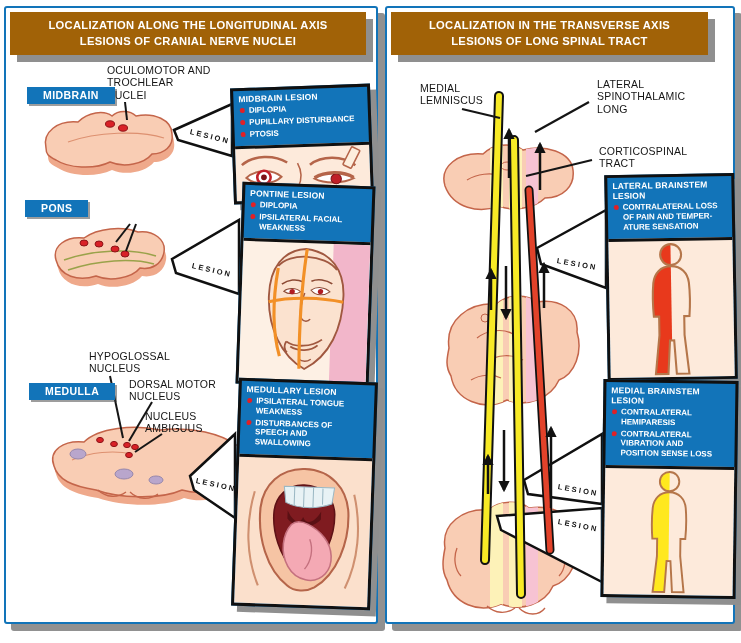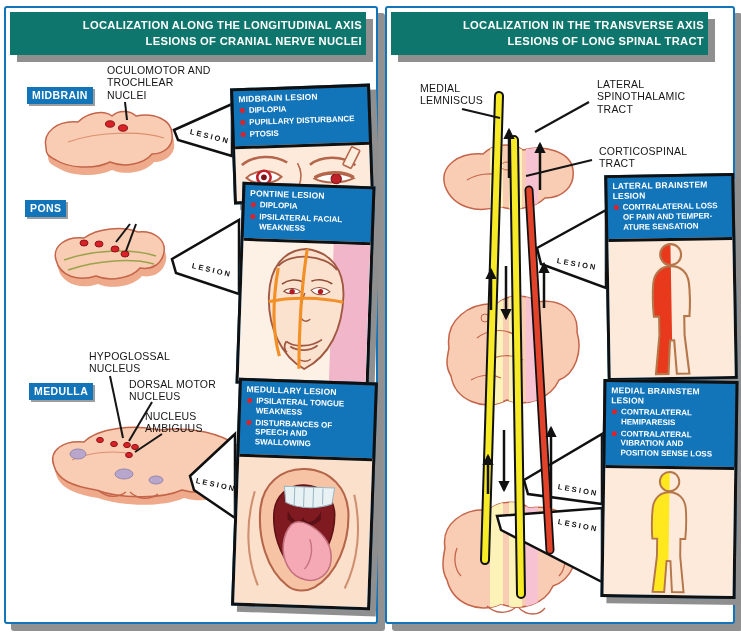--- a/index.html
+++ b/index.html
@@ -4,34 +4,34 @@
 <style>
   * { margin:0; padding:0; box-sizing:border-box; }
   html,body { width:741px; height:643px; background:#fff; font-family:"Liberation Sans",sans-serif; }
   body { position:relative; overflow:hidden; }
 
   .panel { position:absolute; background:#fff; border:2px solid #1274b9; border-radius:3px;
            box-shadow:7px 7px 0 #919191; }
   #left-panel  { left:4px;  top:6px; width:374px; height:618px; }
   #right-panel { left:385px; top:6px; width:350px; height:618px; }
 
-  .panel-header { position:absolute; top:4px; left:4px; background:#0f766e; color:#fff;
+  .panel-header { position:absolute; top:4px; left:4px; background:#a16207; color:#fff;
                   font-weight:bold; font-size:11.2px; line-height:1.45; letter-spacing:.3px;
-                  text-align:right; padding:5px 4px 6px; white-space:pre-line;
+                  text-align:center; padding:5px 4px 6px; white-space:pre-line;
                   box-shadow:7px 7px 0 #8f8f8f; }
   #left-panel  .panel-header { width:356px; }
   #right-panel .panel-header { width:317px; }
 
   .svg-layer { position:absolute; left:0; top:0; }
 
   .black-label { position:absolute; font-weight:normal; font-size:10.5px; line-height:1.18;
                  color:#151515; white-space:pre-line; letter-spacing:.2px; }
 
   .level-chip { position:absolute; background:#1274b9; color:#fff; font-weight:bold;
-                font-size:10.5px; letter-spacing:.4px; padding:2px 5px 3px;
+                font-size:10.5px; letter-spacing:.4px; padding:2px 16px 3px;
                 box-shadow:2px 2px 0 rgba(60,60,60,.5); }
 
   .lesion-box { position:absolute; border:3px solid #101010; background:#1274b9;
                 box-shadow:6px 6px 0 #8f8f8f; }
   .lesion-box-header { padding:3px 5px 5px; }
   .lesion-box-title  { color:#fff; font-weight:bold; font-size:8.5px; letter-spacing:.2px; margin-bottom:2px; }
   .bullet-row  { display:flex; color:#fff; font-weight:bold; font-size:8px; line-height:1.22;
                  margin:1px 0 2px; white-space:pre-line; }
   .bullet-dot  { width:5px; height:5px; border-radius:50%; background:#e02127; margin:2px 4px 0 1px; flex:none; }
   .lesion-illustration { border-top:3px solid #101010; overflow:hidden; }
@@ -278,21 +278,21 @@
       <line x1="75" y1="101" x2="113" y2="110"></line>
       <line x1="202" y1="94" x2="148" y2="124"></line>
       <line x1="205" y1="152" x2="139" y2="168"></line>
     </g>
   </svg>
 
   <div class="black-label" style="left:33px;top:74px">MEDIAL
 LEMNISCUS</div>
   <div class="black-label" style="left:210px;top:70px">LATERAL
 SPINOTHALAMIC
-TRACT</div>
+LONG</div>
   <div class="black-label" style="left:212px;top:137px">CORTICOSPINAL
 TRACT</div>
 
   <div class="lesion-box box-lateral">
     <div class="lesion-box-header">
       <div class="lesion-box-title">LATERAL BRAINSTEM LESION</div>
       <div class="bullet-row"><span class="bullet-dot"></span><span>CONTRALATERAL LOSS
 OF PAIN AND TEMPER-
 ATURE SENSATION</span></div>
     </div>

